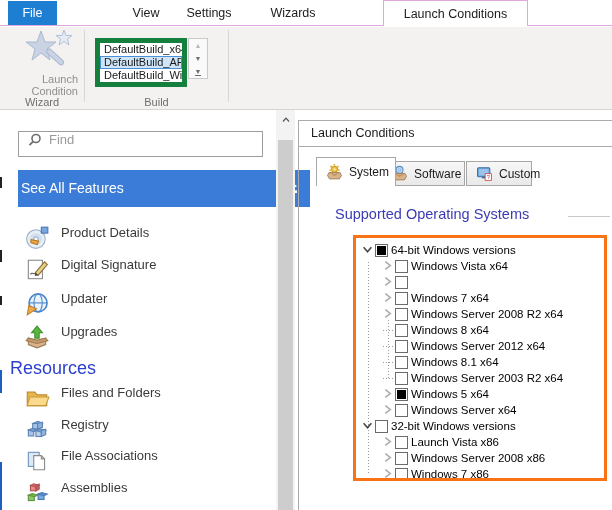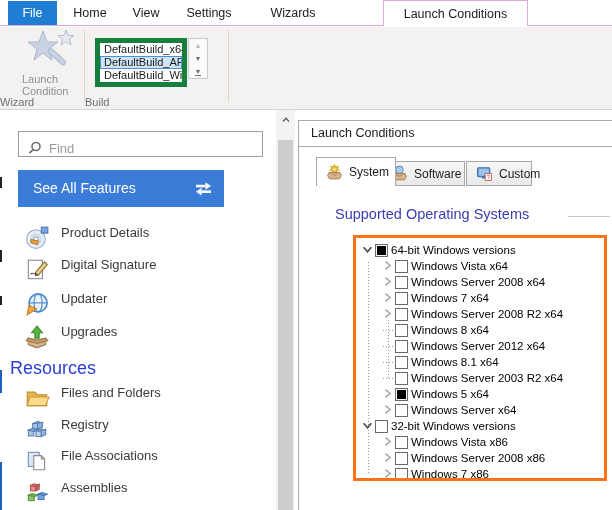--- a/index.html
+++ b/index.html
@@ -16,41 +16,41 @@
   .rtab-file{left:8px;width:49px;background:var(--fileblue);color:#fff}
   .rtab-home{left:62px;width:56px}
   .rtab-view{left:122px;width:48px}
   .rtab-settings{left:180px;width:58px}
   .rtab-wizards{left:264px;width:58px}
   .rtab-active{left:383px;width:145px;top:0;height:26px;line-height:26px;background:#fff;border:1px solid var(--lav);border-bottom:none;z-index:2}
 
   
   .ribbon{position:absolute;left:0;top:27px;width:612px;height:83px;background:var(--ribbon-bg);border-bottom:1px solid #d8d4d0}
   .vsep{position:absolute;top:3px;width:1px;height:72px;background:var(--sep)}
-  .grouplabel{position:absolute;bottom:1px;font-size:11px;color:#6f6f6f;}
-  .bigbtn{position:absolute;left:22px;top:2px;width:72px;height:66px;text-align:left}
+  .grouplabel{position:absolute;bottom:1px;font-size:11px;color:#6f6f6f;text-align:center}
+  .bigbtn{position:absolute;left:6px;top:2px;width:72px;height:66px;text-align:right}
   .bigbtn .blabel{font-size:11px;line-height:12px;color:#8f8f8f;margin-top:-2px}
   .buildlist{position:absolute;left:95px;top:11px;width:92px;border:5px solid #15803d;background:#c4b5fd}
   .bitem{height:13px;line-height:12px;font-size:11px;color:#1a1a1a;padding-left:4px;white-space:nowrap;overflow:hidden;background:#fff}
   .bitem.sel{background:#cfe4f7;outline:1px solid #4a90d9;outline-offset:-1px}
   .scrollcol{position:absolute;left:188px;top:11px;width:20px;height:41px;border:1px solid #c9c9c9;background:#fafafa}
   .scbtn{height:13px;text-align:center;font-size:7px;line-height:13px;color:#6f6f6f}
   .scbtn.dis{color:#b8b8b8}
   .scbtn.last span{border-bottom:1px solid #6f6f6f;padding-bottom:0px}
 
   
   .edge{position:absolute;left:0;width:2px}
 
   
   .sidebar{position:absolute;left:3px;top:110px;width:270px;height:400px;background:#fff}
-  .findbox{position:absolute;left:15px;top:21px;width:245px;height:26px;border:1px solid #9d9d9d;background:#fff;display:flex;align-items:flex-end}
+  .findbox{position:absolute;left:15px;top:21px;width:245px;height:26px;border:1px solid #9d9d9d;background:#fff;display:flex;align-items:flex-start}
   .findbox svg{margin-left:8px;flex:none}
   .findinput{border:none;outline:none;width:200px;margin-left:6px;font-size:13px;color:#333;background:transparent}
   .findinput::placeholder{color:#9a9a9a}
-  .seeall{position:absolute;left:15px;top:60px;width:206px;height:37px;background:var(--blue);color:#fff;font-size:14px;line-height:37px;padding-left:15px;cursor:pointer}
+  .seeall{position:absolute;left:15px;top:60px;width:292px;height:37px;background:var(--blue);color:#fff;font-size:14px;line-height:37px;padding-left:3px;cursor:pointer}
   .seeall svg{position:absolute;right:11px;top:11px}
   .sideitem{position:absolute;left:21px;height:28px;display:flex;align-items:flex-start;cursor:pointer}
   .sideitem .slabel{font-size:13px;color:#3a3a3a;margin-left:11px}
   .sicon{width:26px;height:26px;flex:none}
   .resheader{position:absolute;left:7px;font-size:18px;color:var(--resblue)}
 
   
   .vscroll{position:absolute;left:276px;top:110px;width:19px;height:400px;background:#f3f3f3}
   .vs-up{position:absolute;left:0;top:2px;width:19px;height:20px;text-align:center}
   .vs-thumb{position:absolute;left:2px;top:30px;width:15px;height:370px;background:#cdcdcd}
@@ -81,21 +81,20 @@
   .vdotA{left:12px;top:24px;height:212px}
   .vdotB{left:32px;top:82px;height:60px}
 </style>
 </head>
 <body>
 
 <div class="screen">
 
   <div class="tabrow">
     <div class="rtab rtab-file">File</div>
-    <div class="rtab rtab-home">Home</div>
     <div class="rtab rtab-view">View</div>
     <div class="rtab rtab-settings">Settings</div>
     <div class="rtab rtab-wizards">Wizards</div>
     <div class="rtab rtab-active">Launch Conditions</div>
   </div>
 
   <div class="ribbon">
     <div class="bigbtn">
       <span>
         <svg width="58" height="42" viewBox="0 0 58 42">
@@ -313,21 +312,20 @@
             <path d="M3 1.5 L7.5 5 L3 8.5" fill="none" stroke="#a9a9a9" stroke-width="1.4"></path>
           </svg></span>
       <span class="cb"></span>
       <span class="tlabel">Windows Vista x64</span>
     </div>
     <div class="trow lvl2">
       <span class="chev"><svg width="11" height="11" viewBox="0 0 10 10">
             <path d="M3 1.5 L7.5 5 L3 8.5" fill="none" stroke="#a9a9a9" stroke-width="1.4"></path>
           </svg></span>
       <span class="cb"></span>
-      <span class="tlabel">Windows Server 2008 x64</span>
     </div>
     <div class="trow lvl2">
       <span class="chev"><svg width="11" height="11" viewBox="0 0 10 10">
             <path d="M3 1.5 L7.5 5 L3 8.5" fill="none" stroke="#a9a9a9" stroke-width="1.4"></path>
           </svg></span>
       <span class="cb"></span>
       <span class="tlabel">Windows 7 x64</span>
     </div>
     <div class="trow lvl2">
       <span class="chev"><svg width="11" height="11" viewBox="0 0 10 10">
@@ -375,21 +373,21 @@
             <path d="M1.5 3 L5 7 L8.5 3" fill="none" stroke="#4a4a4a" stroke-width="1.5"></path>
           </svg></span>
       <span class="cb"></span>
       <span class="tlabel">32-bit Windows versions</span>
     </div>
     <div class="trow lvl2">
       <span class="chev"><svg width="11" height="11" viewBox="0 0 10 10">
             <path d="M3 1.5 L7.5 5 L3 8.5" fill="none" stroke="#a9a9a9" stroke-width="1.4"></path>
           </svg></span>
       <span class="cb"></span>
-      <span class="tlabel">Windows Vista x86</span>
+      <span class="tlabel">Launch Vista x86</span>
     </div>
     <div class="trow lvl2">
       <span class="chev"><svg width="11" height="11" viewBox="0 0 10 10">
             <path d="M3 1.5 L7.5 5 L3 8.5" fill="none" stroke="#a9a9a9" stroke-width="1.4"></path>
           </svg></span>
       <span class="cb"></span>
       <span class="tlabel">Windows Server 2008 x86</span>
     </div>
     <div class="trow lvl2">
       <span class="chev"><svg width="11" height="11" viewBox="0 0 10 10">

